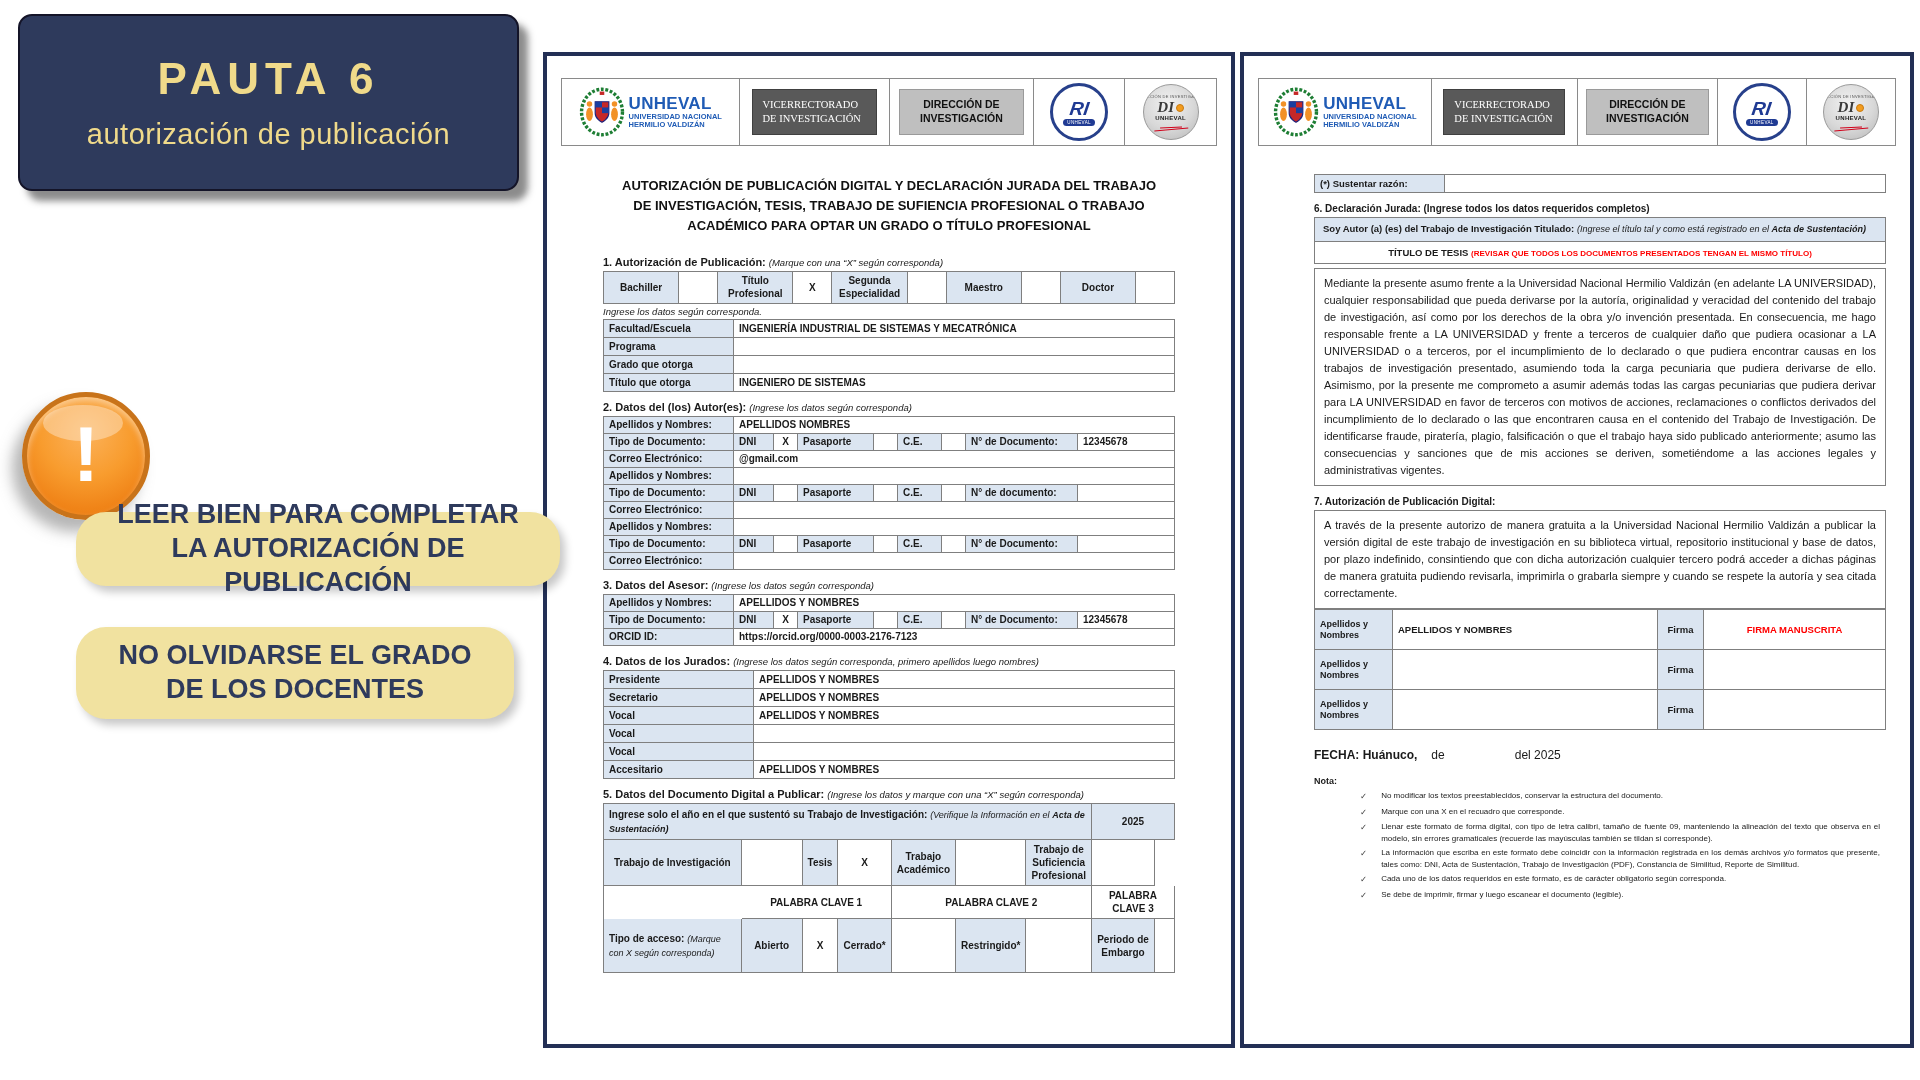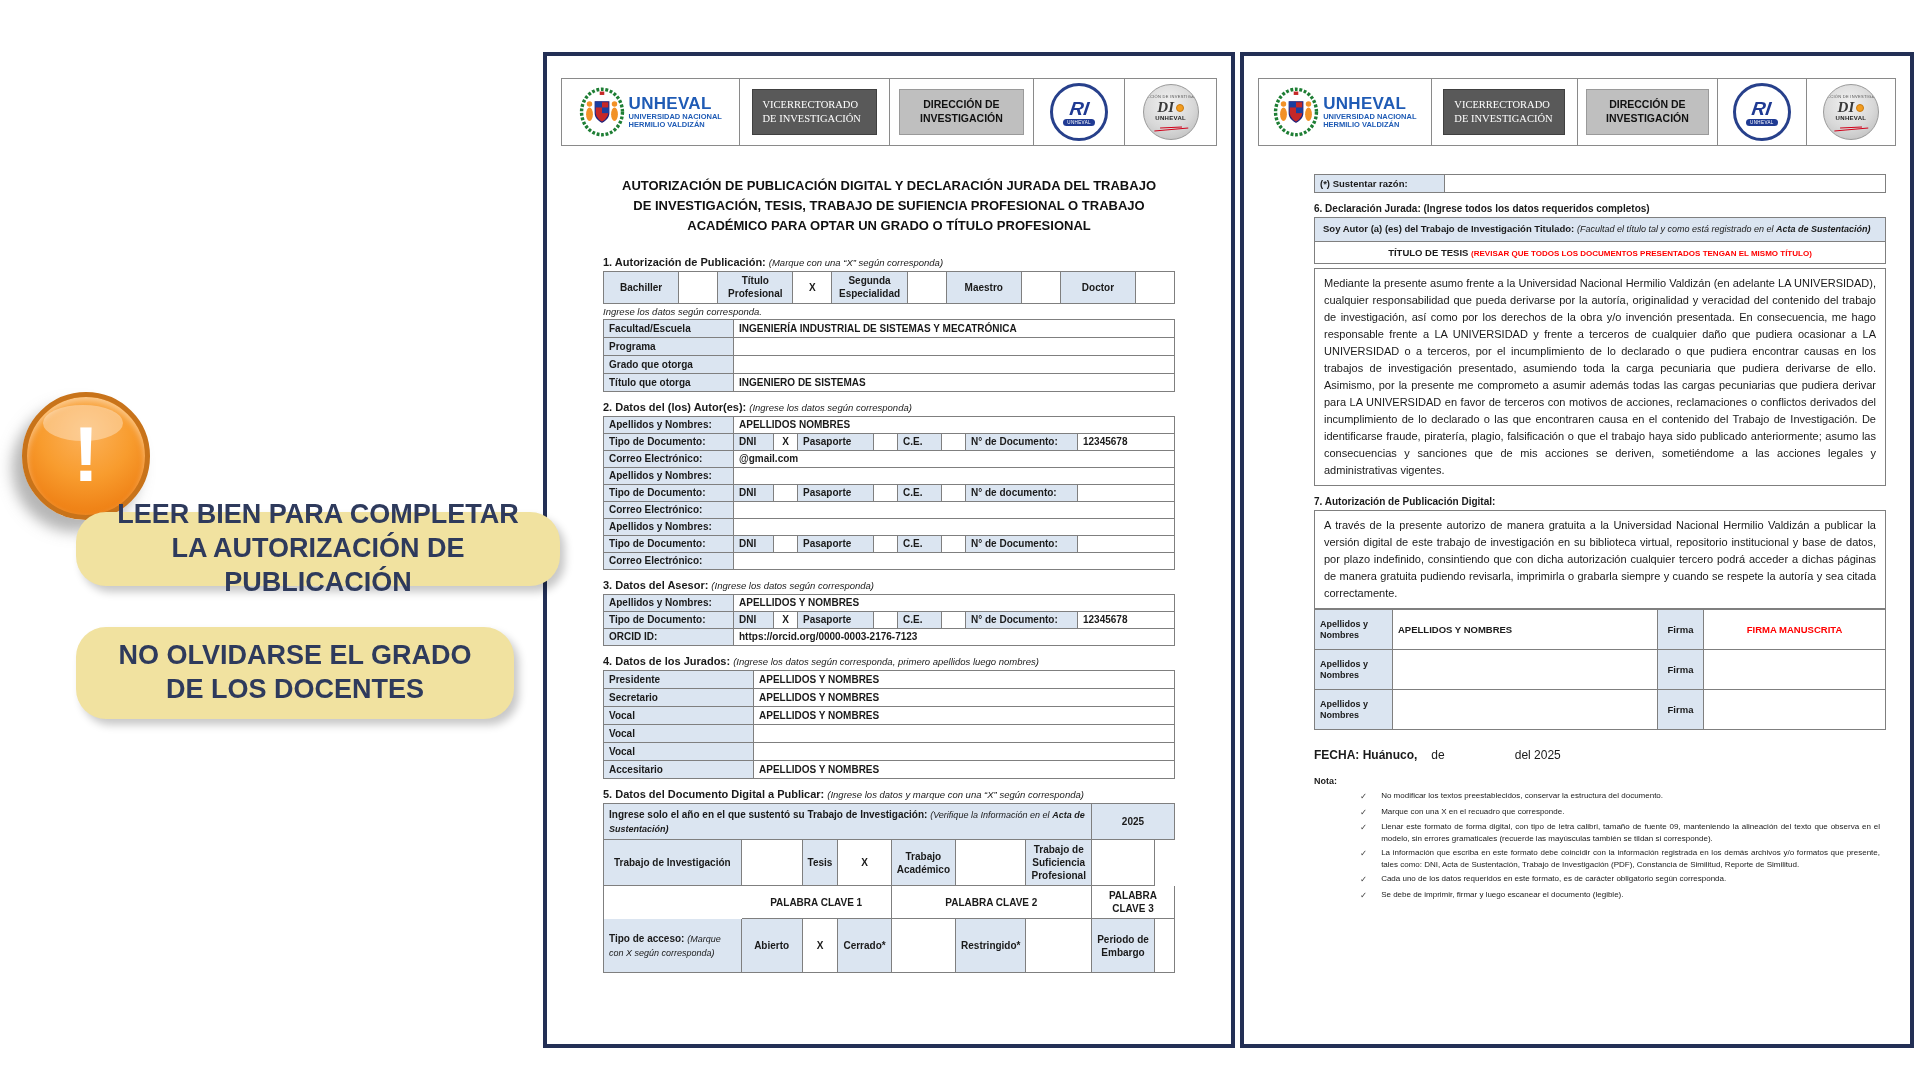--- a/index.html
+++ b/index.html
@@ -140,20 +140,24 @@
   .nota-list{margin-top:4px;display:flex;flex-direction:column;gap:3px;}
   .nota-item{display:flex;gap:14px;padding-left:46px;font-size:8px;line-height:1.45;}
   .nota-check{color:#444;flex:0 0 auto;font-size:8.5px;}
   .nota-text{text-align:justify;padding-right:6px;}
 </style>
 </head>
 <body>
 
 <div class="canvas">
 
+  <div class="title-box">
+    <div class="title">PAUTA 6</div>
+    <div class="subtitle">autorización de publicación</div>
+  </div>
 
   <div class="exclaim">
     <span class="exclaim-mark">!</span>
   </div>
 
   <div class="callout callout1">LEER BIEN PARA COMPLETAR LA AUTORIZACIÓN DE PUBLICACIÓN</div>
   <div class="callout callout2">NO OLVIDARSE EL GRADO DE LOS DOCENTES</div>
 
   <div class="page page1">
 
@@ -466,21 +470,21 @@
 
     <div class="content2">
       <div class="p2-row">
         <div class="cell lbl su-lbl">(*) Sustentar razón:</div>
         <div class="cell val su-val"></div>
       </div>
 
       <div class="p2-head">6. Declaración Jurada: (Ingrese todos los datos requeridos completos)</div>
       <div class="box">
         <div class="soy">
-          <b>Soy Autor (a) (es) del Trabajo de Investigación Titulado: </b><span class="it">(Facultad el título tal y como está registrado en el </span><span class="itb">Acta de Sustentación)</span>
+          <b>Soy Autor (a) (es) del Trabajo de Investigación Titulado: </b><span class="it">(Ingrese el título tal y como está registrado en el </span><span class="itb">Acta de Sustentación)</span>
         </div>
         <div class="titulo-row">
           <span>TÍTULO DE TESIS </span><span class="red">(REVISAR QUE TODOS LOS DOCUMENTOS PRESENTADOS TENGAN EL MISMO TÍTULO)</span>
         </div>
       </div>
       <div class="gap4"></div>
       <div class="box para">Mediante la presente asumo frente a la Universidad Nacional Hermilio Valdizán (en adelante LA UNIVERSIDAD), cualquier responsabilidad que pueda derivarse por la autoría, originalidad y veracidad del contenido del trabajo de investigación, así como por los derechos de la obra y/o invención presentada. En consecuencia, me hago responsable frente a LA UNIVERSIDAD y frente a terceros de cualquier daño que pudiera ocasionar a LA UNIVERSIDAD o a terceros, por el incumplimiento de lo declarado o que pudiera encontrar causas en los trabajos de investigación presentado, asumiendo toda la carga pecuniaria que pudiera derivarse de ello. Asimismo, por la presente me comprometo a asumir además todas las cargas pecuniarias que pudiera derivar para LA UNIVERSIDAD en favor de terceros con motivos de acciones, reclamaciones o conflictos derivados del incumplimiento de lo declarado o las que encontraren causa en el contenido del Trabajo de Investigación. De identificarse fraude, piratería, plagio, falsificación o que el trabajo haya sido publicado anteriormente; asumo las consecuencias y sanciones que de mis acciones se deriven, sometiéndome a las acciones legales y administrativas vigentes.</div>
 
       <div class="p2-head">7. Autorización de Publicación Digital:</div>
       <div class="box para">A través de la presente autorizo de manera gratuita a la Universidad Nacional Hermilio Valdizán a publicar la versión digital de este trabajo de investigación en su biblioteca virtual, repositorio institucional y base de datos, por plazo indefinido, consintiendo que con dicha autorización cualquier tercero podrá acceder a dichas páginas de manera gratuita pudiendo revisarla, imprimirla o grabarla siempre y cuando se respete la autoría y sea citada correctamente.</div>

